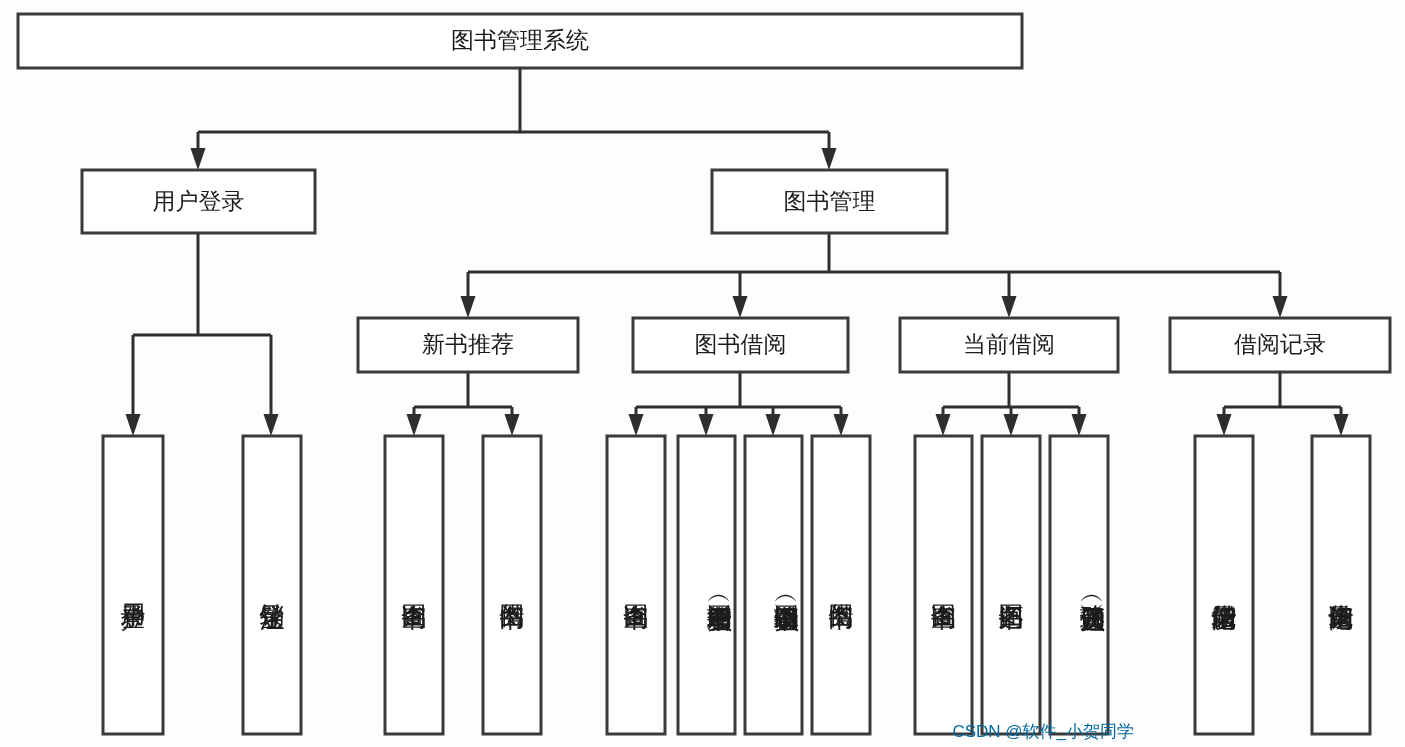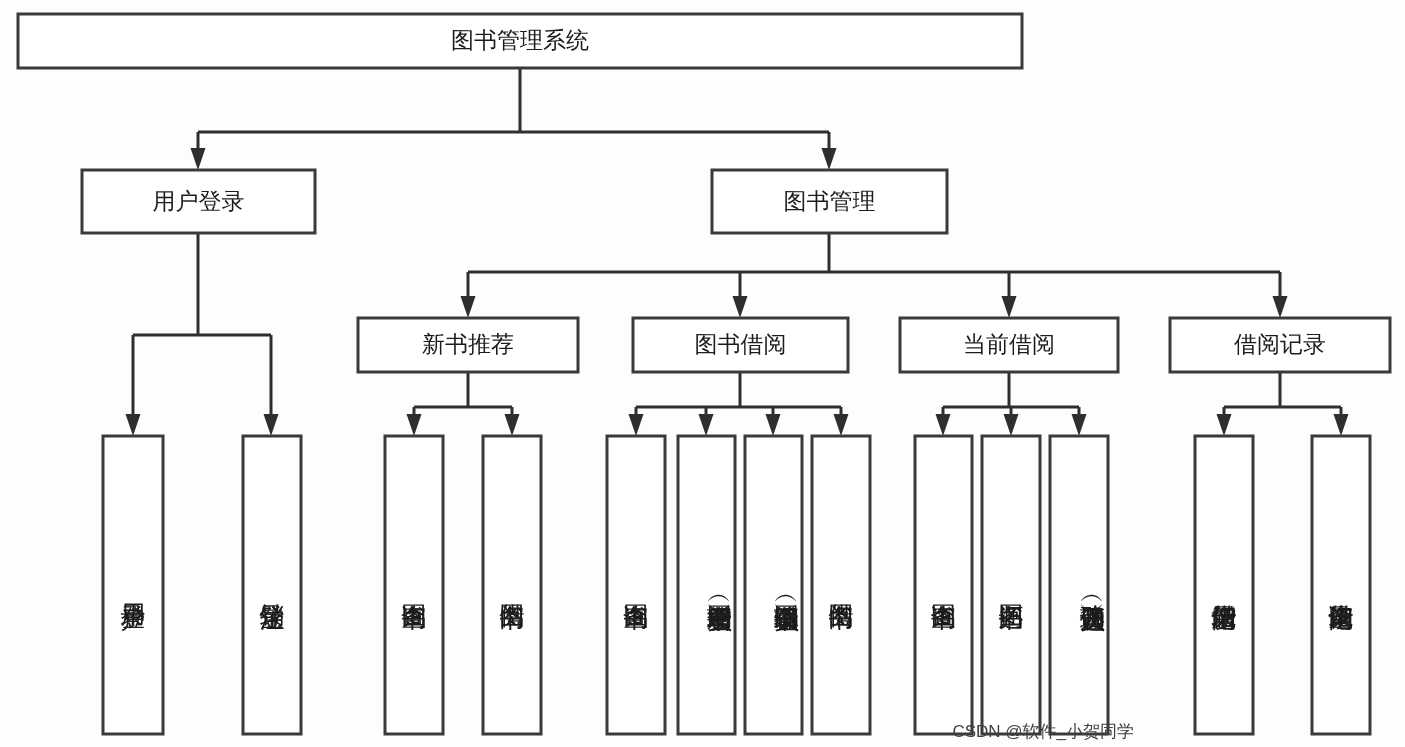--- a/index.html
+++ b/index.html
@@ -27,21 +27,21 @@
     font-size:25px;line-height:1.08em;color:#1c1c1c;
     writing-mode:vertical-rl;text-orientation:upright;
     display:flex;align-items:flex-start;justify-content:center;
     white-space:nowrap;letter-spacing:0.02em;
     pointer-events:none;
   }
   .vlabel.center{align-items:center;}
   #watermark{
     position:absolute;right:8px;bottom:4px;
     font-family:"Liberation Sans","DejaVu Sans",sans-serif;
-    font-size:17px;color:#404040;white-space:nowrap;
+    font-size:17px;color:#0369a1;white-space:nowrap;
   }
 </style>
 </head>
 <body>
 
 <div id="stage">
   <svg id="diagram" viewBox="0 0 1405 747">
     <defs>
       <marker id="arrow" viewBox="0 0 12 12" refX="6" refY="10" markerWidth="10" markerHeight="10" orient="auto-start-reverse">
         <path d="M 1 0 L 11 0 L 6 11 z" class="arrowhead"></path>

